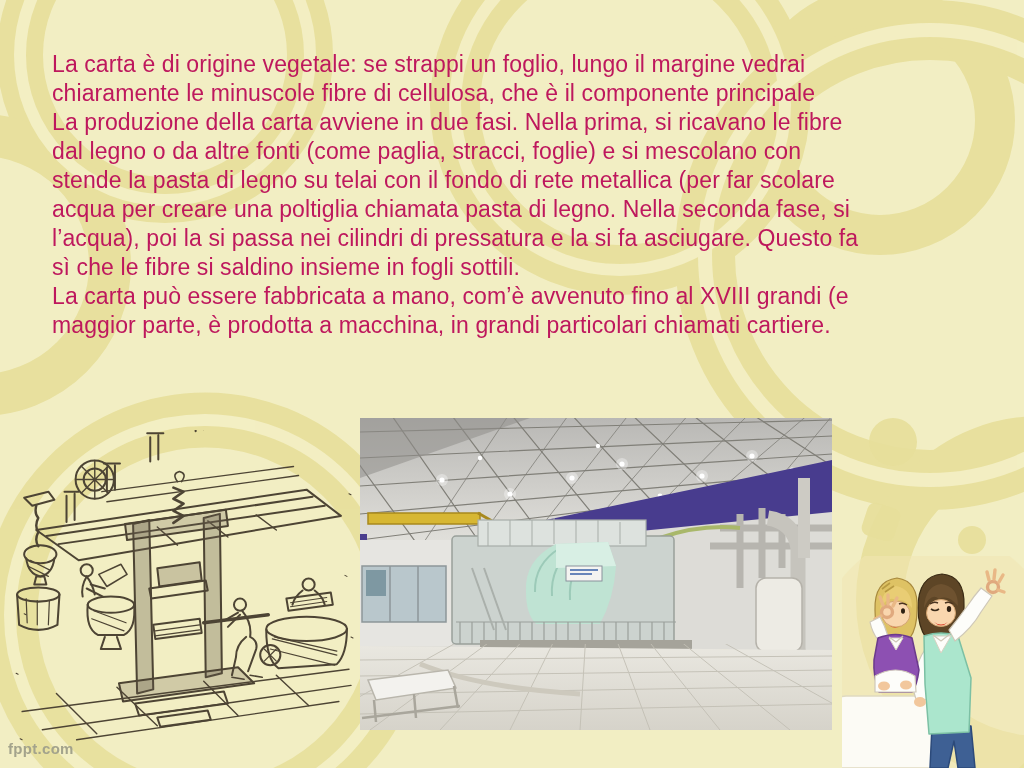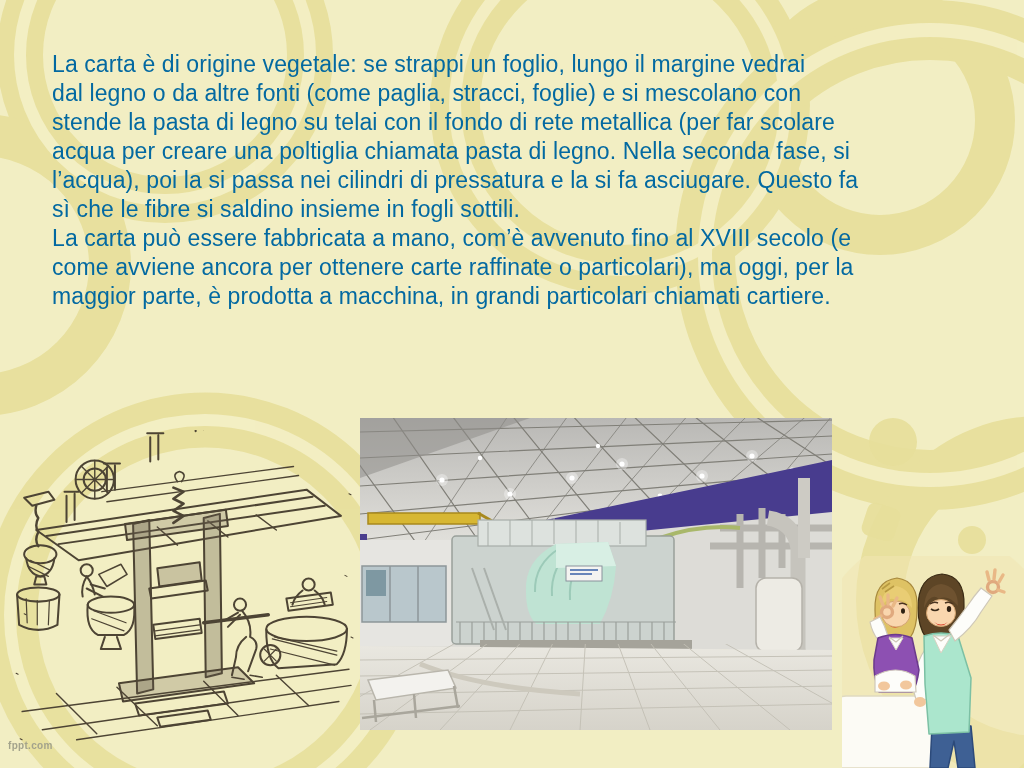--- a/index.html
+++ b/index.html
@@ -4,30 +4,30 @@
 <style>
   html,body{margin:0;padding:0;background:#777;}
   .slide{
     position:relative;width:1024px;height:768px;overflow:hidden;
     background:#f2eec3;
     font-family:"Liberation Sans",sans-serif;
   }
   .bg-pattern{position:absolute;left:0;top:0;width:1024px;height:768px;}
   .textblock{
     position:absolute;left:52px;top:50px;width:960px;
-    color:#0369a1;font-size:23px;line-height:29px;font-weight:400;
+    color:#be185d;font-size:23px;line-height:29px;font-weight:400;
     letter-spacing:0.1px;
   }
   .line{white-space:nowrap;}
   .engraving{position:absolute;left:6px;top:430px;width:348px;height:315px;}
   .photo{position:absolute;left:360px;top:418px;width:472px;height:312px;overflow:hidden;}
   .girls{position:absolute;left:842px;top:556px;width:182px;height:212px;}
   .watermark{
     position:absolute;left:8px;top:740px;
-    font-size:10px;font-weight:bold;color:#a3a38c;letter-spacing:0.3px;
+    font-size:15px;font-weight:bold;color:#a3a38c;letter-spacing:0.3px;
   }
 </style>
 </head>
 <body>
 
 <div class="slide">
 
   <svg class="bg-pattern" viewBox="0 0 1024 768" xmlns="http://www.w3.org/2000/svg">
     <g fill="none" stroke="#e7df9b" opacity="0.9">
       <circle cx="165" cy="55" r="145" stroke-width="46"></circle>
@@ -46,27 +46,28 @@
     </g>
     <g fill="#e7df9b" opacity="0.9">
       <circle cx="893" cy="442" r="24"></circle>
       <rect x="864" y="505" width="34" height="34" rx="8" transform="rotate(18 881 522)"></rect>
       <circle cx="972" cy="540" r="14"></circle>
     </g>
   </svg>
 
   <div class="textblock">
     <div class="line">La carta è di origine vegetale: se strappi un foglio, lungo il margine vedrai</div>
+    <div class="line">chiaramente le minuscole fibre di cellulosa, che è il componente principale</div>
+    <div class="line">La produzione della carta avviene in due fasi. Nella prima, si ricavano le fibre</div>
     <div class="line">dal legno o da altre fonti (come paglia, stracci, foglie) e si mescolano con</div>
     <div class="line">stende la pasta di legno su telai con il fondo di rete metallica (per far scolare</div>
     <div class="line">acqua per creare una poltiglia chiamata pasta di legno. Nella seconda fase, si</div>
     <div class="line">l’acqua), poi la si passa nei cilindri di pressatura e la si fa asciugare. Questo fa</div>
     <div class="line">sì che le fibre si saldino insieme in fogli sottili.</div>
-    <div class="line">La carta può essere fabbricata a mano, com’è avvenuto fino al XVIII secolo (e</div>
-    <div class="line">come avviene ancora per ottenere carte raffinate o particolari), ma oggi, per la</div>
+    <div class="line">La carta può essere fabbricata a mano, com’è avvenuto fino al XVIII grandi (e</div>
     <div class="line">maggior parte, è prodotta a macchina, in grandi particolari chiamati cartiere.</div>
   </div>
 
   <svg class="engraving" viewBox="0 0 345 310" xmlns="http://www.w3.org/2000/svg">
     <g stroke="#4d4434" fill="none" stroke-width="2" stroke-linecap="round" stroke-linejoin="round">
 
       <g>
         <path d="M30,98 L298,58 L332,84 L72,128 Z"></path>
         <path d="M40,104 L304,65 M52,112 L316,74"></path>
         <path d="M60,90 l0,-26 m8,24 l0,-26 m-10,-2 l14,0 m28,0 l0,-24 m8,22 l0,-24 m-11,-2 l16,0

